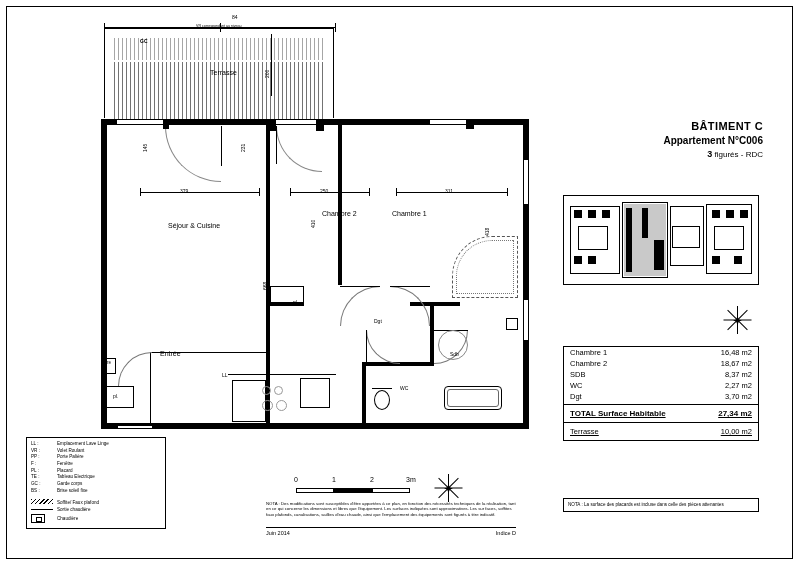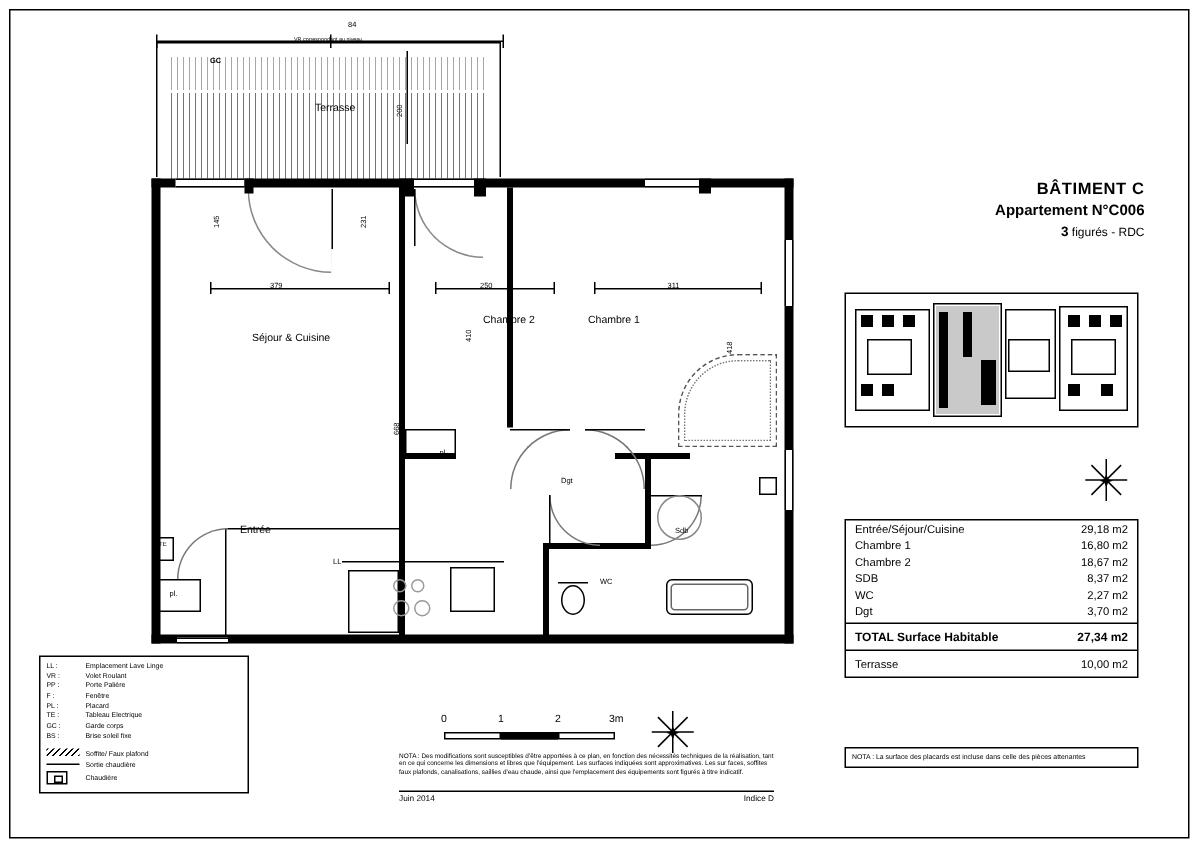--- a/index.html
+++ b/index.html
@@ -85,21 +85,21 @@
     border: 1px solid #000;
     box-sizing: border-box;
     background: #fff;
   }
   .surf-row {
     display: flex;
     justify-content: space-between;
     padding: 1px 6px 1px 6px;
     font-size: 7.5px;
   }
-  .surf-sep { border-top: 1px solid #000; }
+  .surf-sep { border-top: 1px solid #000; text-decoration: underline; }
   .surf-total { font-weight: bold; font-size: 8px; }
   .nota-box {
     position: absolute;
     left: 563px;
     top: 498px;
     width: 196px;
     border: 1px solid #000;
     box-sizing: border-box;
     padding: 3px 4px;
     font-size: 4.6px;
@@ -364,26 +364,22 @@
   <div class="north" style="left:435px;top:474px;">
     <span></span>
       <span class="r1"></span>
       <span class="r2"></span>
       <span class="r3"></span>
       <b></b>
   </div>
 
   <div class="surf-table">
     <div class="surf-row">
-      <span>Entrée/Séjour/Cuisine</span>
-      <span>29,18 m2</span>
-    </div>
-    <div class="surf-row">
       <span>Chambre 1</span>
-      <span>16,80 m2</span>
+      <span>16,48 m2</span>
     </div>
     <div class="surf-row">
       <span>Chambre 2</span>
       <span>18,67 m2</span>
     </div>
     <div class="surf-row">
       <span>SDB</span>
       <span>8,37 m2</span>
     </div>
     <div class="surf-row">

